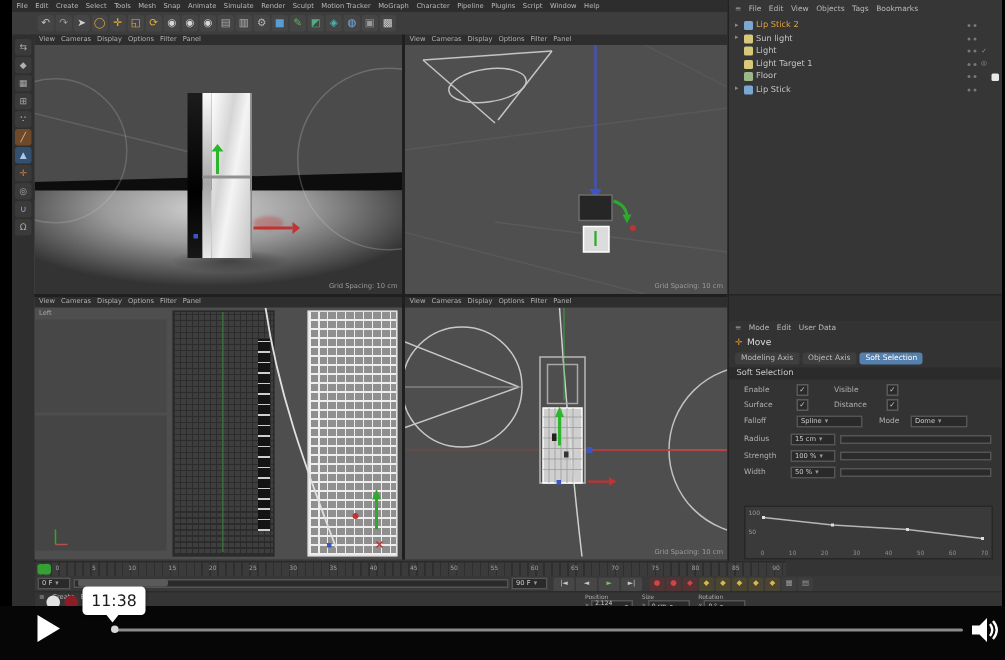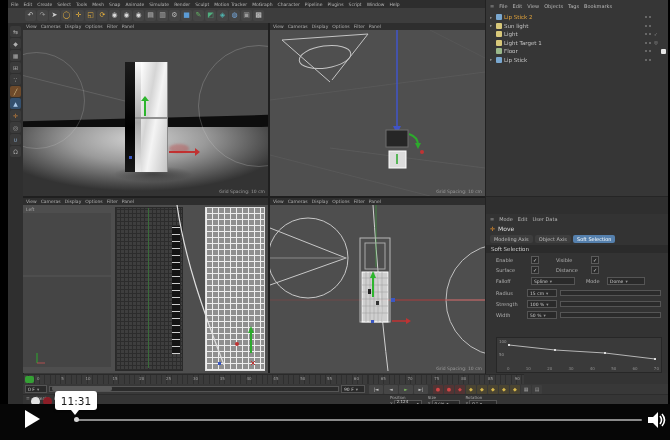--- a/index.html
+++ b/index.html
@@ -552,16 +552,16 @@
     <div class="abs" style="left:74px;top:13px;width:5px;height:5px;background:#d8d8d8;border-radius:50%;"></div>
     <svg class="abs" style="left:646px;top:6px;" width="20" height="20" viewBox="0 0 20 20">
       <polygon points="2,7 7,7 12,2 12,18 7,13 2,13" fill="#fff"></polygon>
       <path d="M14,6 q3,4 0,8" stroke="#fff" stroke-width="1.6" fill="none"></path>
       <path d="M16,4 q5,6 0,12" stroke="#fff" stroke-width="1.6" fill="none"></path>
     </svg>
   </div>
 
   <div class="abs" style="left:55px;top:391px;width:42px;height:19px;background:#fff;border-radius:3px;
        box-shadow:0 1px 2px rgba(0,0,0,.5);display:flex;align-items:center;justify-content:center;z-index:20;">
-    <span style="font-size:10.5px;color:#1a1a1a;">11:31</span>
+    <span style="font-size:10.5px;color:#1a1a1a;">11:38</span>
   </div>
   <div class="abs" style="left:71px;top:410px;width:0;height:0;border-left:4px solid transparent;border-right:4px solid transparent;border-top:5px solid #fff;z-index:20;"></div>
 </div>
 
 </body></html>

